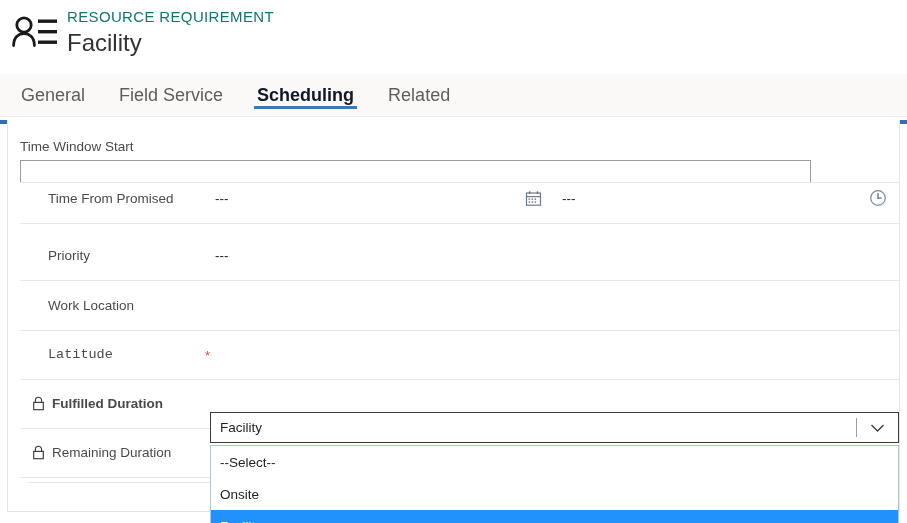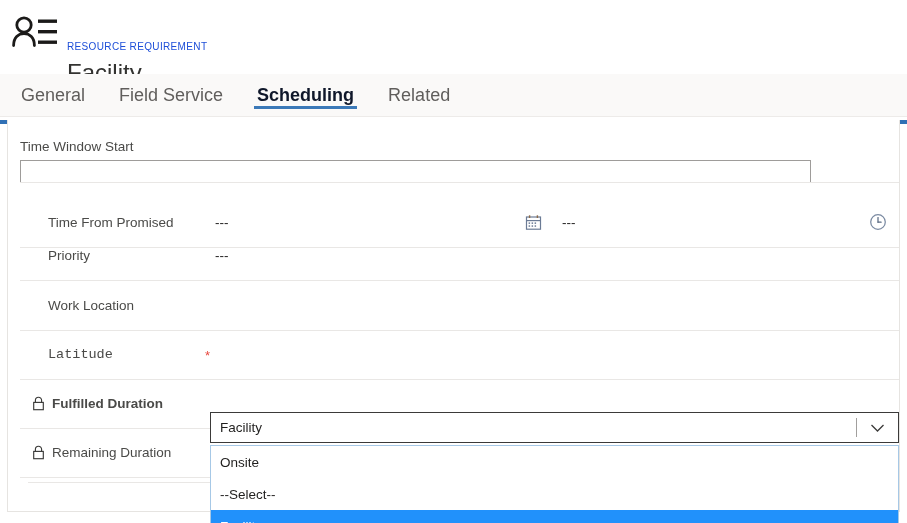--- a/index.html
+++ b/index.html
@@ -32,26 +32,25 @@
     flex: 0 0 auto;
     display: flex; align-items: center; justify-content: center;
   }
   .header-text {
     display: flex;
     flex-direction: column;
     margin-left: 6px;
     padding-top: 3px;
   }
   .entity-name {
-    font-size: 10px;
+    font-size: 15px;
     letter-spacing: 0.35px;
-    color: #1d4ed8;
+    color: #0f766e;
     line-height: 16px;
     font-weight: 400;
-    margin-top: 30px;
   }
   .record-title {
     font-size: 24px;
     color: #333331;
     line-height: 31px;
     font-weight: 400;
     margin-top: 2px;
   }
 
   
@@ -154,21 +153,21 @@
   .tws-underline {
     position: absolute;
     left: 12px; top: 62px;
     width: 879px;
     border-bottom: 1px solid #e9e7e5;
   }
 
   
   .row-tfp {
     position: absolute;
-    left: 12px; top: 80px;
+    left: 12px; top: 56px;
     width: 879px; height: 48px;
   }
   .row-tfp .row-label { position: absolute; left: 28px; top: 15px; }
   .row-tfp .val-a { position: absolute; left: 195px; top: 15px; }
   .row-tfp .cal-icon { position: absolute; left: 505px; top: 14px; }
   .row-tfp .val-b { position: absolute; left: 542px; top: 15px; }
   .row-tfp .clock-icon { position: absolute; left: 849px; top: 13px; }
 
   
   .row-priority {
@@ -390,20 +389,20 @@
       <div class="combo-text">Facility</div>
       <div class="combo-sep"></div>
       <div class="combo-chevron">
         <svg width="15" height="10" viewBox="0 0 15 10" aria-hidden="true">
           <polyline points="1.5,2 7.5,8 13.5,2" fill="none" stroke="#3b3a39" stroke-width="1.3"></polyline>
         </svg>
       </div>
     </div>
 
     <div class="dropdown">
+      <div class="dd-item">--Select--</div>
       <div class="dd-item">Onsite</div>
-      <div class="dd-item">--Select--</div>
       <div class="dd-item selected">Facility</div>
 
     </div>
 
   </div>
 </div>
 
 </body></html>

